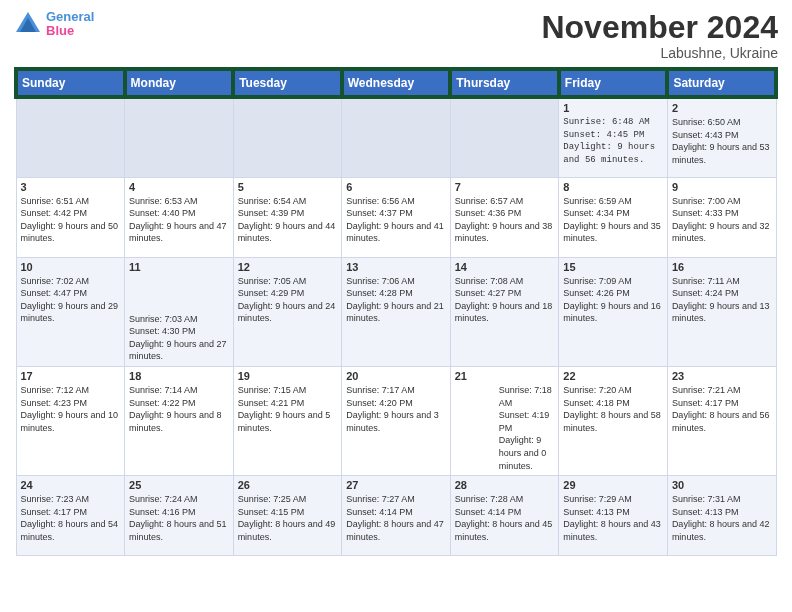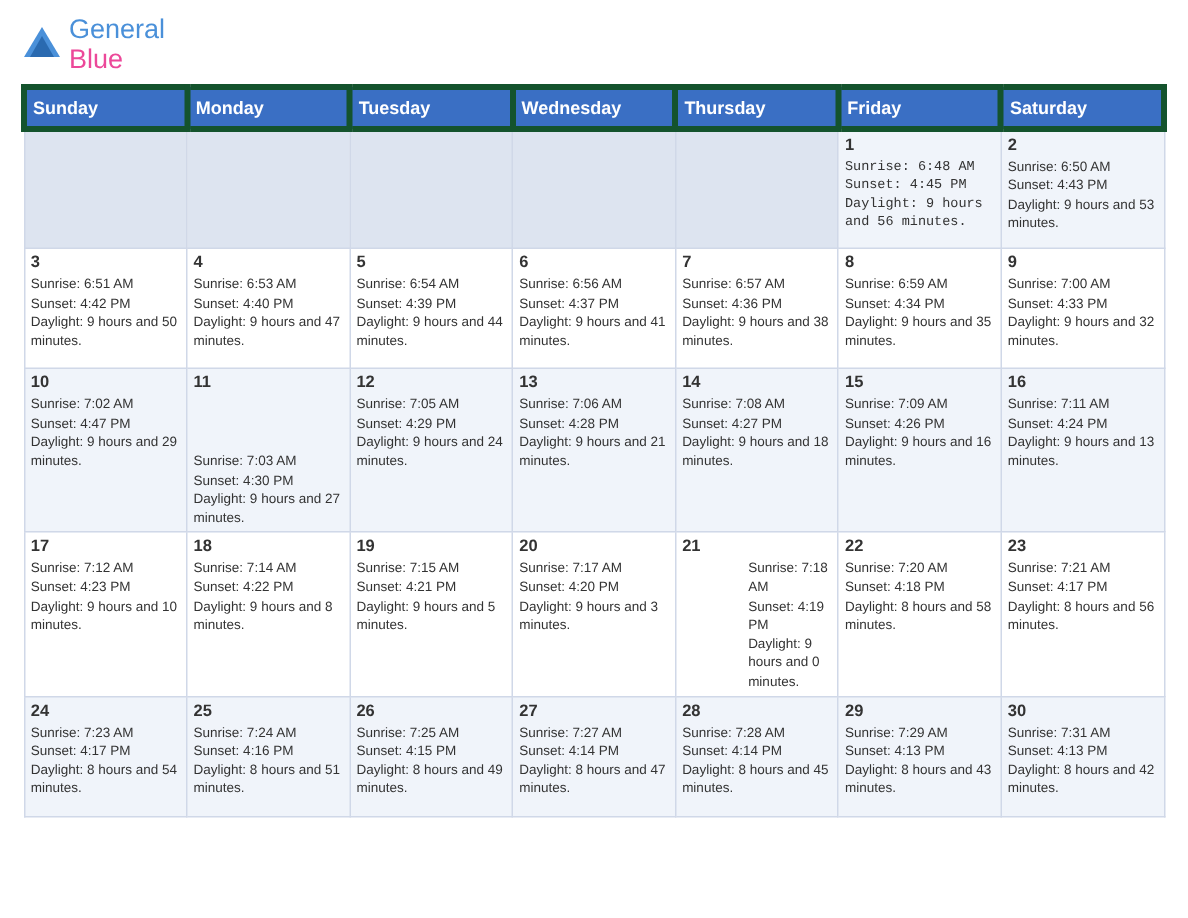--- a/index.html
+++ b/index.html
@@ -19,22 +19,22 @@
       justify-content: space-between;
       align-items: flex-start;
       margin-bottom: 6px;
     }
     .logo {
       display: flex;
       align-items: center;
       gap: 4px;
     }
     .logo-text {
-      font-size: 18px;
-      font-weight: normal;
+      font-size: 13px;
+      font-weight: bold;
       color: #333;
       line-height: 1.1;
     }
     .logo-text span {
       color: #4a90d9;
     }
     .logo-icon {
       width: 28px;
       height: 28px;
     }
@@ -103,20 +103,24 @@
     <div class="logo">
       <svg class="logo-icon" viewBox="0 0 28 28">
         <polygon points="14,2 26,22 2,22" fill="#4a90d9"></polygon>
         <polygon points="14,8 22,22 6,22" fill="#2a6ab0"></polygon>
       </svg>
       <div class="logo-text">
         <div><span>General</span></div>
         <div><span style="color:#ec4899">Blue</span></div>
       </div>
     </div>
+    <div class="title-block">
+      <div class="month-title">November 2024</div>
+      <div class="location">Labushne, Ukraine</div>
+    </div>
   </div>
 
   <table>
     <thead>
       <tr>
       <th>Sunday</th>
           <th>Monday</th>
           <th>Tuesday</th>
           <th>Wednesday</th>
           <th>Thursday</th>

